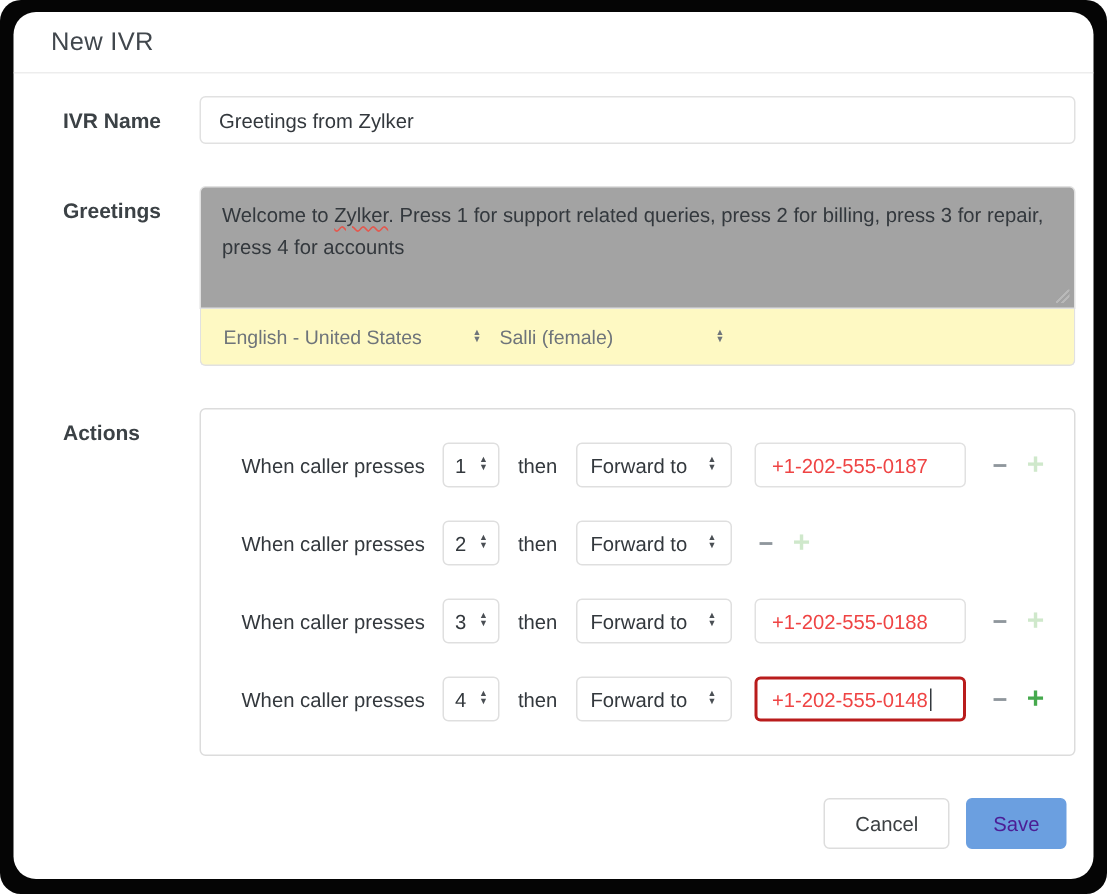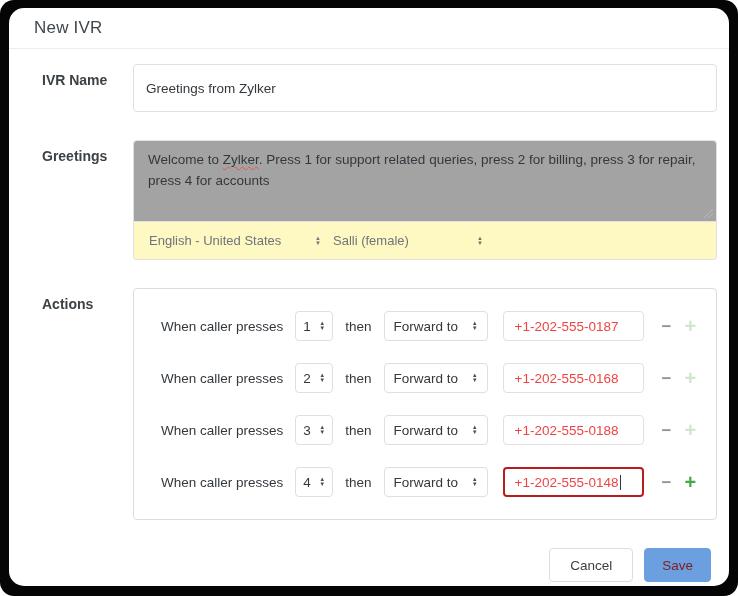--- a/index.html
+++ b/index.html
@@ -36,21 +36,21 @@
   .modal-body { padding:15px 12px 0 33px; flex:1; }
   .form-row { display:flex; margin-bottom:28px; }
   .form-label {
     width:91px; min-width:91px;
     font-size:14px; font-weight:bold; color:#3b4145;
     padding-top:8px;
   }
   .form-content { flex:1; min-width:0; }
 
   .text-input {
-    height:48px; width:100%;
+    height:32px; width:100%;
     border:1px solid #e1e1e1; border-radius:4px;
     display:flex; align-items:center;
     padding:0 12px;
     font-size:13.5px; color:#33383d;
     background:#fff;
   }
 
   
   .textarea-box {
     position:relative;
@@ -160,21 +160,21 @@
     font-size:13.5px;
     font-family:"Liberation Sans", sans-serif;
     cursor:pointer;
   }
   .btn-cancel {
     background:#fff; color:#3c4043;
     border:1px solid #ddd;
     padding:0 20px;
   }
   .btn-save {
-    background:#6b9fe0; color:#7f1d1d;
+    background:#6b9fe0; color:#4c1d95;
     border:1px solid #6b9fe0;
     padding:0 17px;
   }
 </style>
 </head>
 <body>
 
 <div class="frame">
   <div class="modal">
 
@@ -258,23 +258,20 @@
                   </span>
               </div>
               <span class="connector">then</span>
               <div class="mini-select action-select">
                 <span>Forward to</span>
                 <span class="stepper">
                     <span>▲</span>
                     <span>▼</span>
                   </span>
               </div>
-              <div class="phone-input">
-                <span>+1-202-555-0168</span>
-              </div>
               <button class="row-btn remove-btn"><span>−</span></button>
               <button class="row-btn add-btn"><span>+</span></button>
             </div>
 
             <div class="action-row">
               <span>When caller presses</span>
               <div class="mini-select key-select">
                 <span>3</span>
                 <span class="stepper">
                     <span>▲</span>

